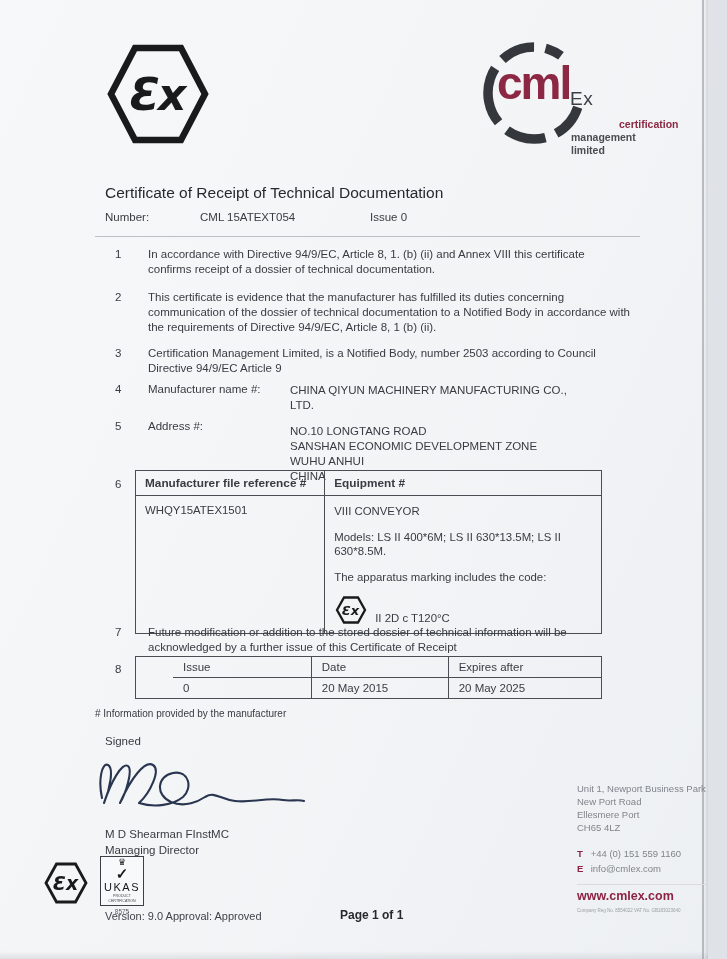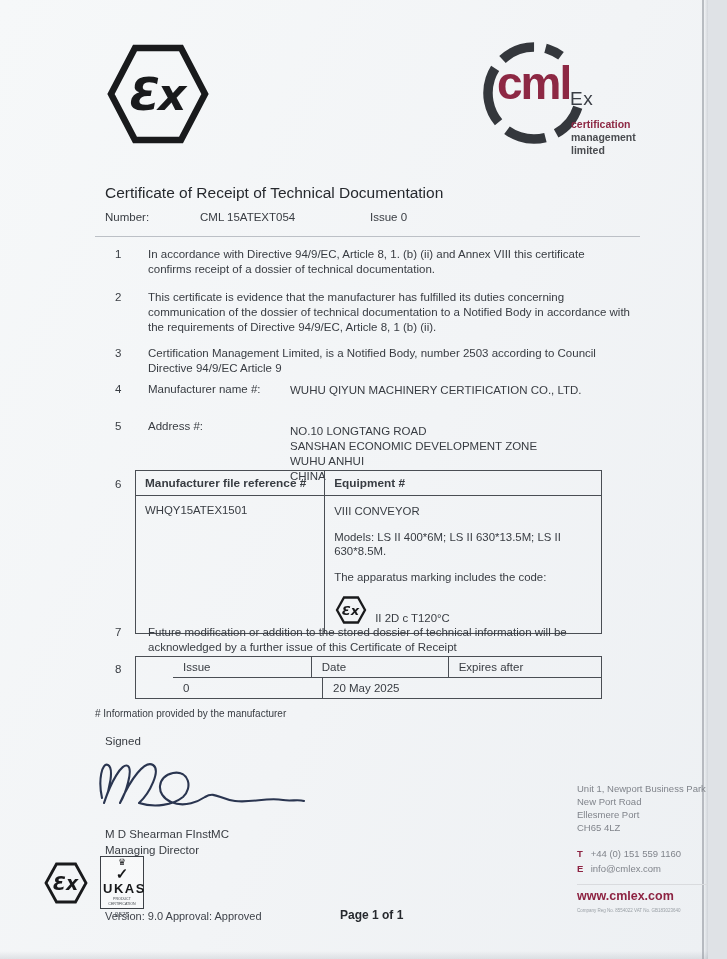--- a/index.html
+++ b/index.html
@@ -27,21 +27,21 @@
   .hex-stroke { fill:none; stroke:#191a1c; }
   .hex-text { font-family:"DejaVu Sans", sans-serif; font-weight:bold; font-style:italic;
     fill:#191a1c; text-anchor:middle; }
 
   .cml-logo { left:480px; top:36px; width:175px; height:120px; }
   .cml-arc { position:absolute; left:0; top:2px; }
   .cml-word { position:absolute; left:17px; top:24px;
     font-size:46px; font-weight:bold; letter-spacing:-2px; color:#8d2844; line-height:1; }
   .cml-ex { position:absolute; left:90px; top:52px; font-size:19px; color:#3a3e45; letter-spacing:0.5px; }
   .cml-sub { position:absolute; left:91px; top:82px; font-size:10.5px; font-weight:bold; line-height:13px; }
-  .cml-sub .l1 { color:#8d2844; }
+  .cml-sub .l1 { color:#8d2844;margin-left:48px; }
   .cml-sub .l2, .cml-sub .l3 { color:#4a4c50; }
 
   
   .title { left:105px; top:184px; font-size:15.5px; font-weight:normal; color:#26292e; }
   .number-label { left:105px; top:211px; font-size:11.5px; }
   .number-value { left:200px; top:211px; font-size:11.5px; }
   .number-issue { left:370px; top:211px; font-size:11.5px; }
   .head-rule { left:95px; top:236px; width:545px; height:1px; background:#bcc0c6; }
 
   
@@ -86,21 +86,21 @@
   .sig-svg { left:95px; top:752px; }
   .sig-name { left:105px; top:828px; font-size:11.5px; }
   .sig-title { left:105px; top:844px; font-size:11.5px; }
 
   
   .foot-hex { left:42px; top:860px; }
   .ukas { left:100px; top:856px; width:44px; text-align:center; }
   .ukas-box { border:1.5px solid #3c4046; padding:1px 2px 2px 2px; background:rgba(255,255,255,0.4); }
   .ukas-crown { font-size:9px; line-height:9px; color:#17181a; }
   .ukas-check { font-size:15px; line-height:14px; font-weight:bold; color:#17181a; }
-  .ukas-name { font-size:13px; letter-spacing:1.5px; font-weight:bold; color:#17181a; }
+  .ukas-name { font-size:11px; letter-spacing:1.5px; font-weight:normal; color:#17181a; }
   .ukas-sub { font-size:4px; transform:scale(0.9); color:#3c4046; line-height:5px; }
   .ukas-number { font-size:6.5px; color:#5a5e64; margin-top:2px; }
   .version-line { left:105px; top:910px; font-size:11px; color:#3f434a; }
   .page-number { left:340px; top:908px; font-size:12px; font-weight:bold; color:#26292e; }
 
   
   .contact { left:577px; top:782px; width:155px; }
   .addr-line { font-size:9.5px; line-height:13px; color:#80848b; }
   .contact-row { font-size:9.5px; line-height:15px; color:#80848b; }
   .contact-row .lbl { display:inline-block; width:11px; font-weight:bold; color:#8d2342; }
@@ -146,21 +146,21 @@
   <p class="abs ctext t1">In accordance with Directive 94/9/EC, Article 8, 1. (b) (ii) and Annex VIII this certificate confirms receipt of a dossier of technical documentation.</p>
 
   <span class="abs cnum n2">2</span>
   <p class="abs ctext t2">This certificate is evidence that the manufacturer has fulfilled its duties concerning communication of the dossier of technical documentation to a Notified Body in accordance with the requirements of Directive 94/9/EC, Article 8, 1 (b) (ii).</p>
 
   <span class="abs cnum n3">3</span>
   <p class="abs ctext t3">Certification Management Limited, is a Notified Body, number 2503 according to Council Directive 94/9/EC Article 9</p>
 
   <span class="abs cnum n4">4</span>
   <span class="abs l4">Manufacturer name #:</span>
-  <p class="abs v4">WUHU QIYUN MACHINERY CERTIFICATION CO., LTD.</p>
+  <p class="abs v4">CHINA QIYUN MACHINERY MANUFACTURING CO., LTD.</p>
 
   <span class="abs cnum n5">5</span>
   <span class="abs l5">Address #:</span>
   <div class="abs v5">
     <div>NO.10 LONGTANG ROAD</div>
     <div>SANSHAN ECONOMIC DEVELOPMENT ZONE</div>
     <div>WUHU ANHUI</div>
     <div>CHINA</div>
   </div>
 
@@ -192,20 +192,21 @@
 
   <span class="abs cnum n8">8</span>
   <div class="abs issue-table">
     <div class="it-row">
       <div class="cell ic1">Issue</div>
       <div class="cell ic2">Date</div>
       <div class="cell ic3">Expires after</div>
     </div>
     <div class="it-row">
       <div class="cell ic1">0</div>
+      <div class="cell ic2">20 May 2015</div>
       <div class="cell ic3">20 May 2025</div>
     </div>
   </div>
 
   <div class="abs footnote"># Information provided by the manufacturer</div>
 
   <div class="abs signed">Signed</div>
   <svg class="abs sig-svg" width="215" height="64" viewBox="0 0 215 64">
     <path fill="none" stroke="#2a3550" stroke-width="2.1" stroke-linecap="round" stroke-linejoin="round" d="M7,46 C3,28 7,10 13,13 C19,16 15,37 9,51
          M9,51 C16,30 27,10 33,14 C38,18 31,41 25,51

